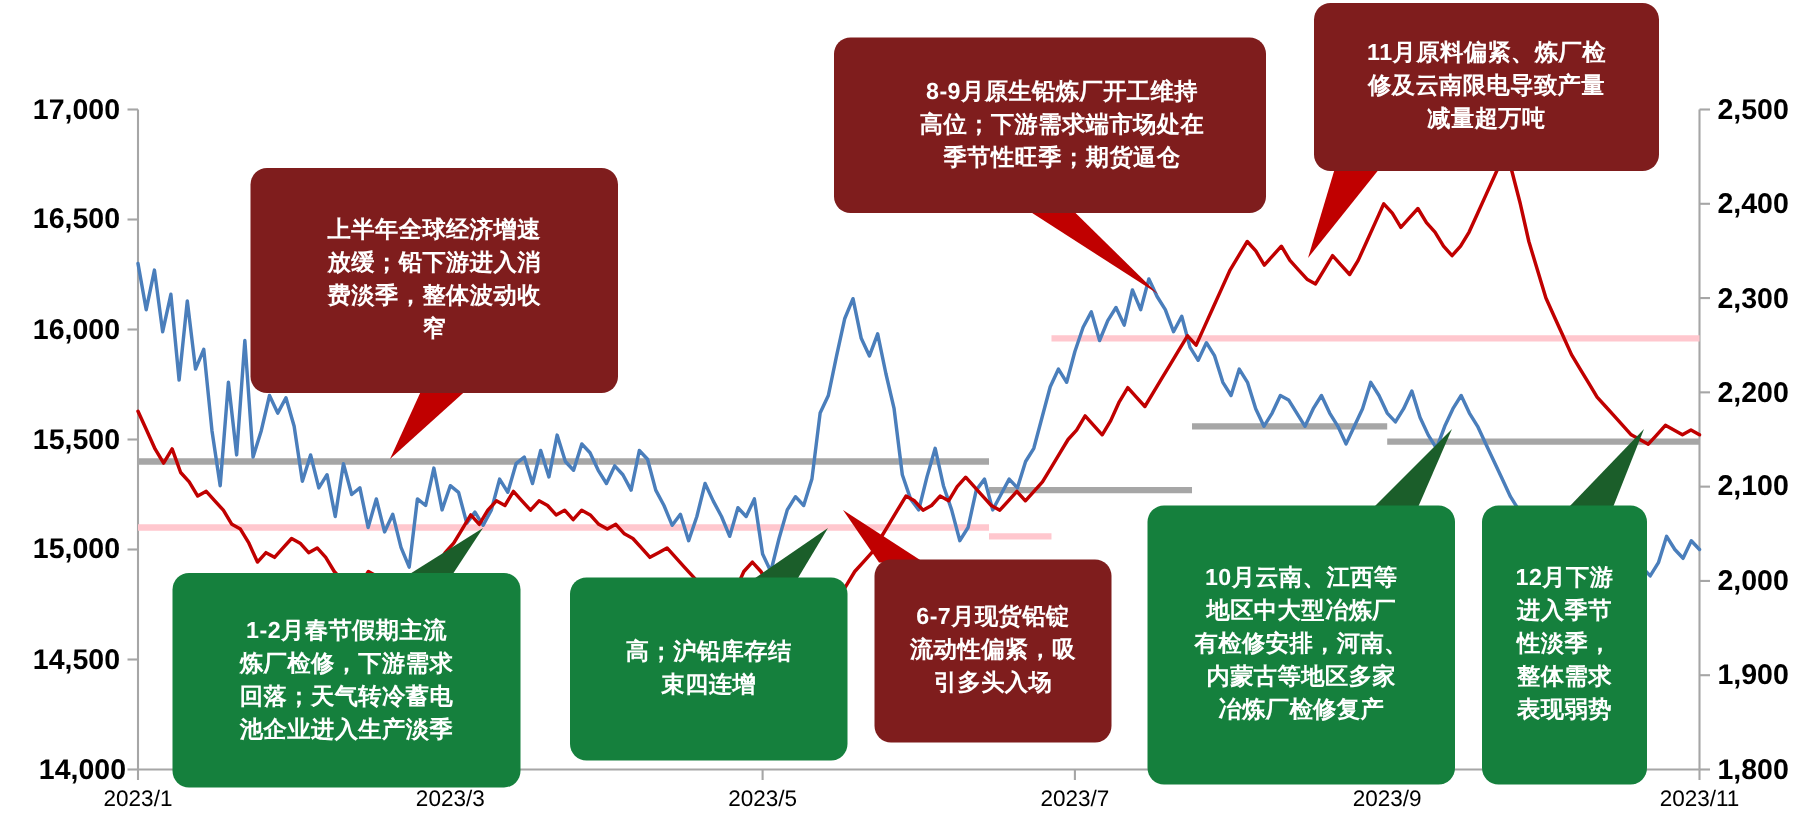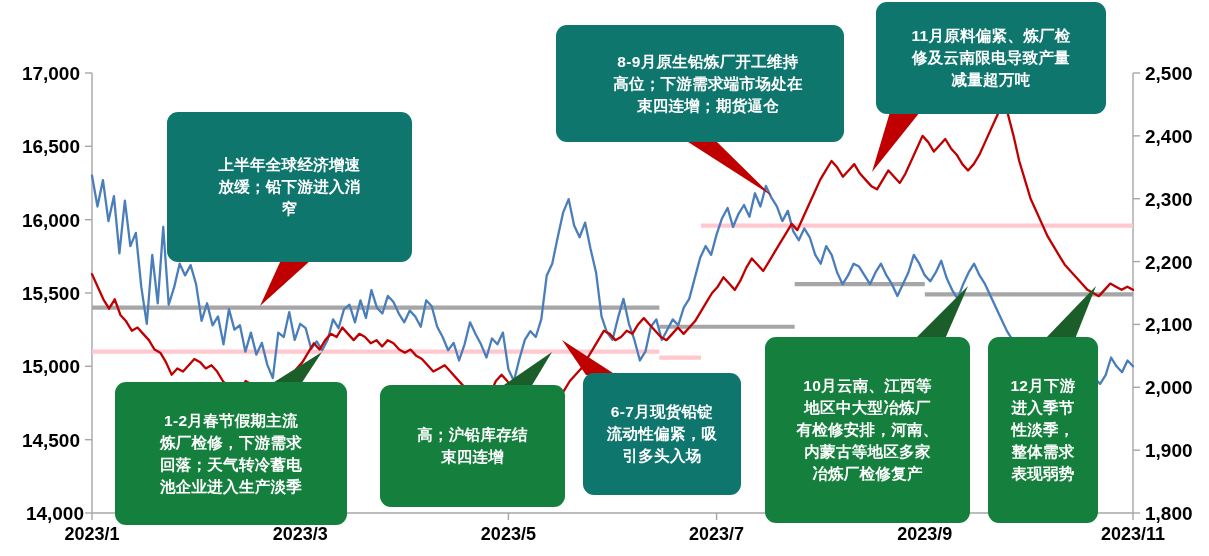--- a/index.html
+++ b/index.html
@@ -19,22 +19,22 @@
     font-weight:bold;
     color:#000;
     white-space:nowrap;
     line-height:1;
   }
   .axis-label.left{right:0;text-align:right;}
   .axis-label.right{left:0;text-align:left;}
 
   .xlab{
     position:absolute;
-    font-size:18px;
-    font-weight:bold;
+    font-size:15px;
+    font-weight:normal;
     color:#000;
     white-space:nowrap;
     line-height:1;
     transform:translateX(-50%);
   }
 
   
   #plot{position:absolute;left:0;top:0;width:1209px;height:556px;}
 
   
@@ -46,21 +46,21 @@
     font-weight:bold;
     font-size:15.5px;
     line-height:1.42;
     text-align:center;
     padding:7px 9px;
     letter-spacing:.3px;
     display:flex;
     align-items:center;
     justify-content:center;
   }
-  .callout.red{background:#0f766e;}
+  .callout.red{background:#7f1d1d;}
   .callout.green{background:#15803d;}
   .callout .txt{display:block;width:100%;}
 </style>
 </head>
 <body>
 
 <div id="stage">
 
   <svg id="plot" viewBox="0 0 1209 556" preserveAspectRatio="none" aria-hidden="true">
       <line x1="92" y1="73" x2="92" y2="513" stroke="#a6a6a6" stroke-width="1.4"></line>
@@ -135,28 +135,29 @@
       <div class="xlab" style="left: 716.6px; top: 525px;">2023/7</div>
       <div class="xlab" style="left: 924.8px; top: 525px;">2023/9</div>
       <div class="xlab" style="left: 1133px; top: 525px;">2023/11</div>
     </div>
 
   <div id="callouts">
       <div class="callout red" style="left: 167px; top: 112px; width: 245px; height: 150px;">
         <span class="txt">
           <span style="display:block">上半年全球经济增速</span>
           <span style="display:block">放缓；铅下游进入消</span>
+          <span style="display:block">费淡季，整体波动收</span>
           <span style="display:block">窄</span>
         </span>
       </div>
       <div class="callout red" style="left: 556px; top: 25px; width: 288px; height: 117px; padding-left: 25px;">
         <span class="txt">
           <span style="display:block">8-9月原生铅炼厂开工维持</span>
           <span style="display:block">高位；下游需求端市场处在</span>
-          <span style="display:block">束四连增；期货逼仓</span>
+          <span style="display:block">季节性旺季；期货逼仓</span>
         </span>
       </div>
       <div class="callout red" style="left: 876px; top: 2px; width: 230px; height: 112px;">
         <span class="txt">
           <span style="display:block">11月原料偏紧、炼厂检</span>
           <span style="display:block">修及云南限电导致产量</span>
           <span style="display:block">减量超万吨</span>
         </span>
       </div>
       <div class="callout green" style="left: 115px; top: 382px; width: 232px; height: 143px;">

